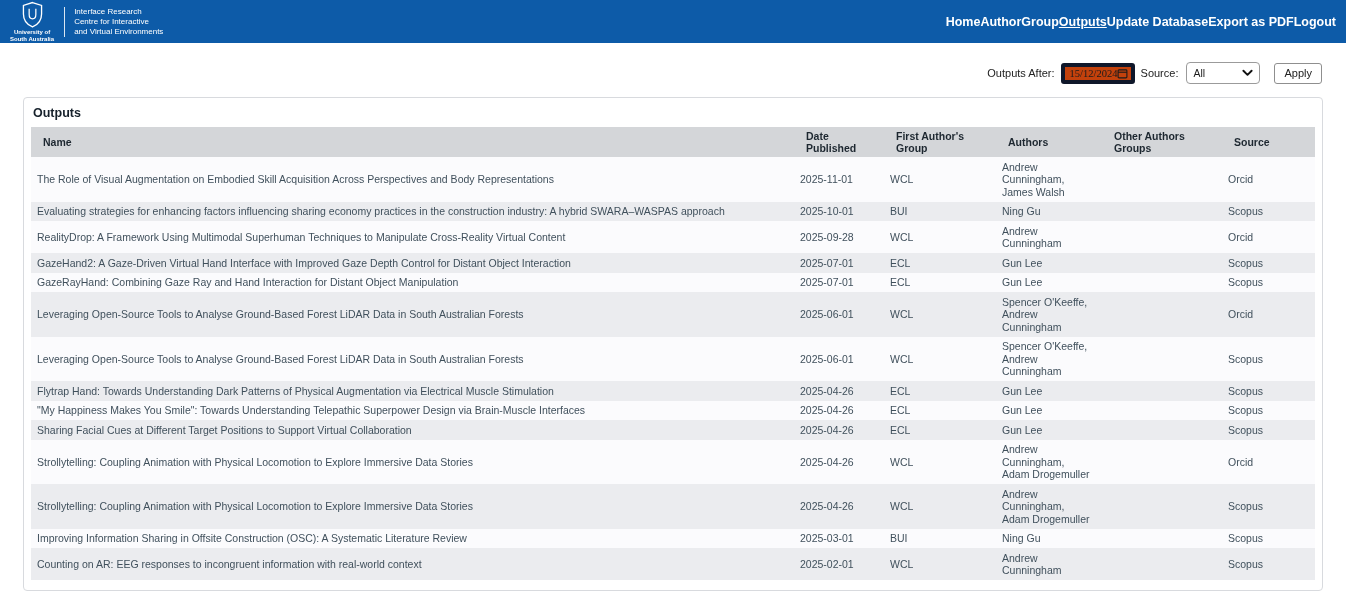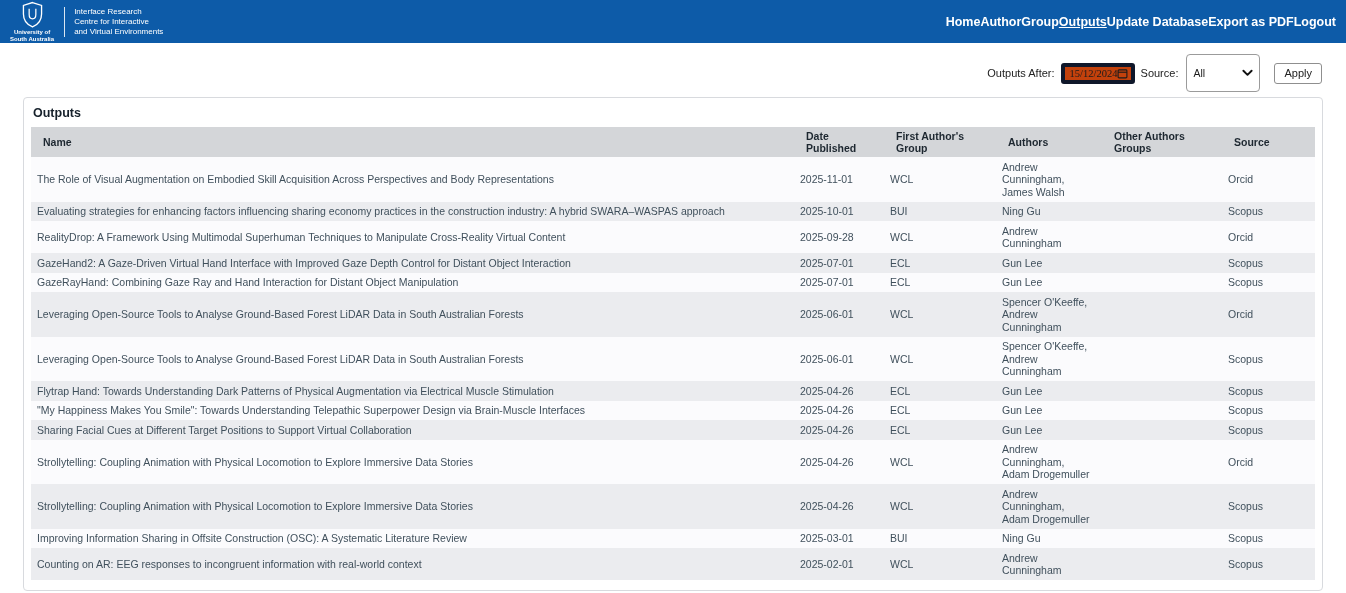--- a/index.html
+++ b/index.html
@@ -19,21 +19,21 @@
   .nav-item.active { text-decoration:underline; }
 
   
   .filter-bar { display:flex; align-items:center; justify-content:flex-end;
     margin:19px 24px 0 0; height:22px; gap:6px; }
   .filter-label { font-size:11px; color:#222; }
   .date-input { display:flex; align-items:center; justify-content:space-between;
     width:74px; height:21px; border:4px solid #0f172a; border-radius:3px;
     padding:0 5px; font-size:10.5px; color:#1b1b1b; background:#c2410c; cursor:text;font-family:Liberation Serif, serif; }
   .select-box { display:flex; align-items:center; justify-content:space-between;
-    width:74px; height:38px; border:1px solid #9b9b9b; border-radius:4px;
+    width:74px; height:22px; border:1px solid #9b9b9b; border-radius:4px;
     padding:6px 6px; font-size:10.5px; color:#1b1b1b; background:#fff; cursor:pointer; margin-left:2px; }
   .apply-btn { height:21px; padding:0 9px; margin-left:8px; border:1px solid #8f8f8f;
     border-radius:3px; background:#fff; font-size:11px; color:#222;
     font-family:Liberation Sans, sans-serif; cursor:pointer; }
 
   
   .panel { margin:13px 23px 0 23px; border:1px solid #d8dade; border-radius:4px;
     background:#fff; padding:6px 7px 10px 7px; }
   .panel-title { font-size:12.5px; font-weight:700; color:#16212b; margin:2px 0 7px 2px; }
   table { width:100%; border-collapse:collapse; table-layout:fixed; }

